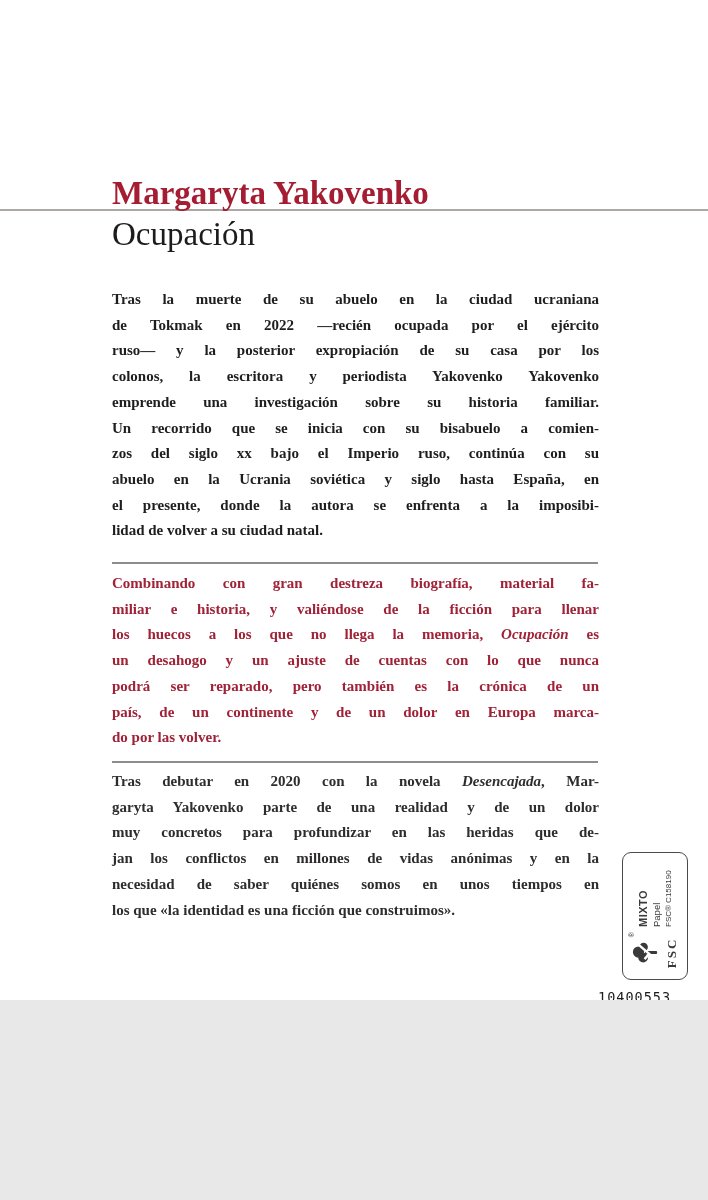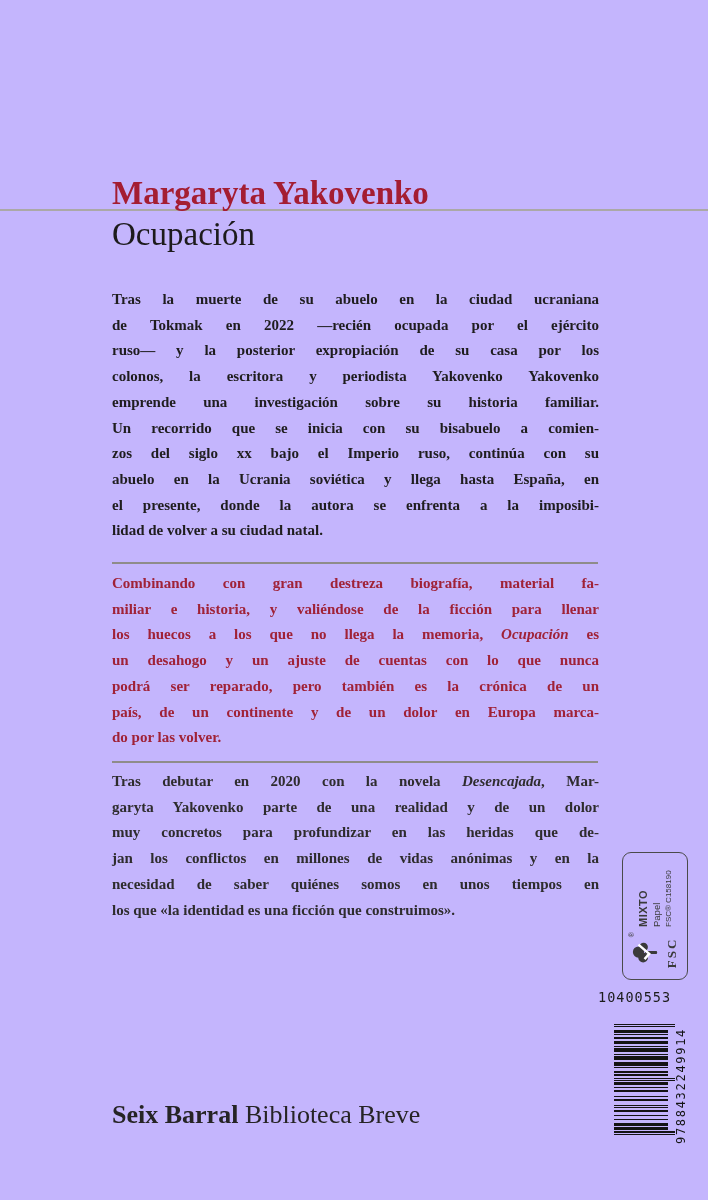--- a/index.html
+++ b/index.html
@@ -1,18 +1,18 @@
 <!DOCTYPE html>
 <html><head>
 <meta charset="utf-8">
 <style>
   html,body{margin:0;padding:0;background:#e8e8e8;}
   .page{
-    position:relative;width:708px;height:1200px;margin:0 auto;
-    background:#c4b5fd;overflow:hidden;
+    position:relative;width:708px;height:1000px;margin:0 auto;
+    background:#ffffff;overflow:hidden;
     font-family:"Liberation Serif", serif;
   }
   
   .top-rule{position:absolute;left:0;top:209px;width:708px;height:2px;background:#aba8a6;}
   .author{
     position:absolute;left:112px;top:174px;
     font-size:33px;font-weight:bold;color:#a41d32;line-height:38px;white-space:nowrap;
   }
   .book-title{
     position:absolute;left:112px;top:214px;
@@ -83,21 +83,21 @@
   <div class="book-title">Ocupación</div>
 
   <div class="para para-black">
       <div class="jline">Tras la muerte de su abuelo en la ciudad ucraniana</div>
       <div class="jline">de Tokmak en 2022 —recién ocupada por el ejército</div>
       <div class="jline">ruso— y la posterior expropiación de su casa por los</div>
       <div class="jline">colonos, la escritora y periodista Yakovenko Yakovenko</div>
       <div class="jline">emprende una investigación sobre su historia familiar.</div>
       <div class="jline">Un recorrido que se inicia con su bisabuelo a comien-</div>
       <div class="jline">zos del siglo xx bajo el Imperio ruso, continúa con su</div>
-      <div class="jline">abuelo en la Ucrania soviética y llega hasta España, en</div>
+      <div class="jline">abuelo en la Ucrania soviética y siglo hasta España, en</div>
       <div class="jline">el presente, donde la autora se enfrenta a la imposibi-</div>
       <div class="jline last">lidad de volver a su ciudad natal.</div>
     </div>
 
   <div class="sep sep-1"></div>
 
   <div class="para para-red">
       <div class="jline">Combinando con gran destreza biografía, material fa-</div>
       <div class="jline">miliar e historia, y valiéndose de la ficción para llenar</div>
       <div class="jline">los huecos a los que no llega la memoria, <i>Ocupación</i> es</div>

